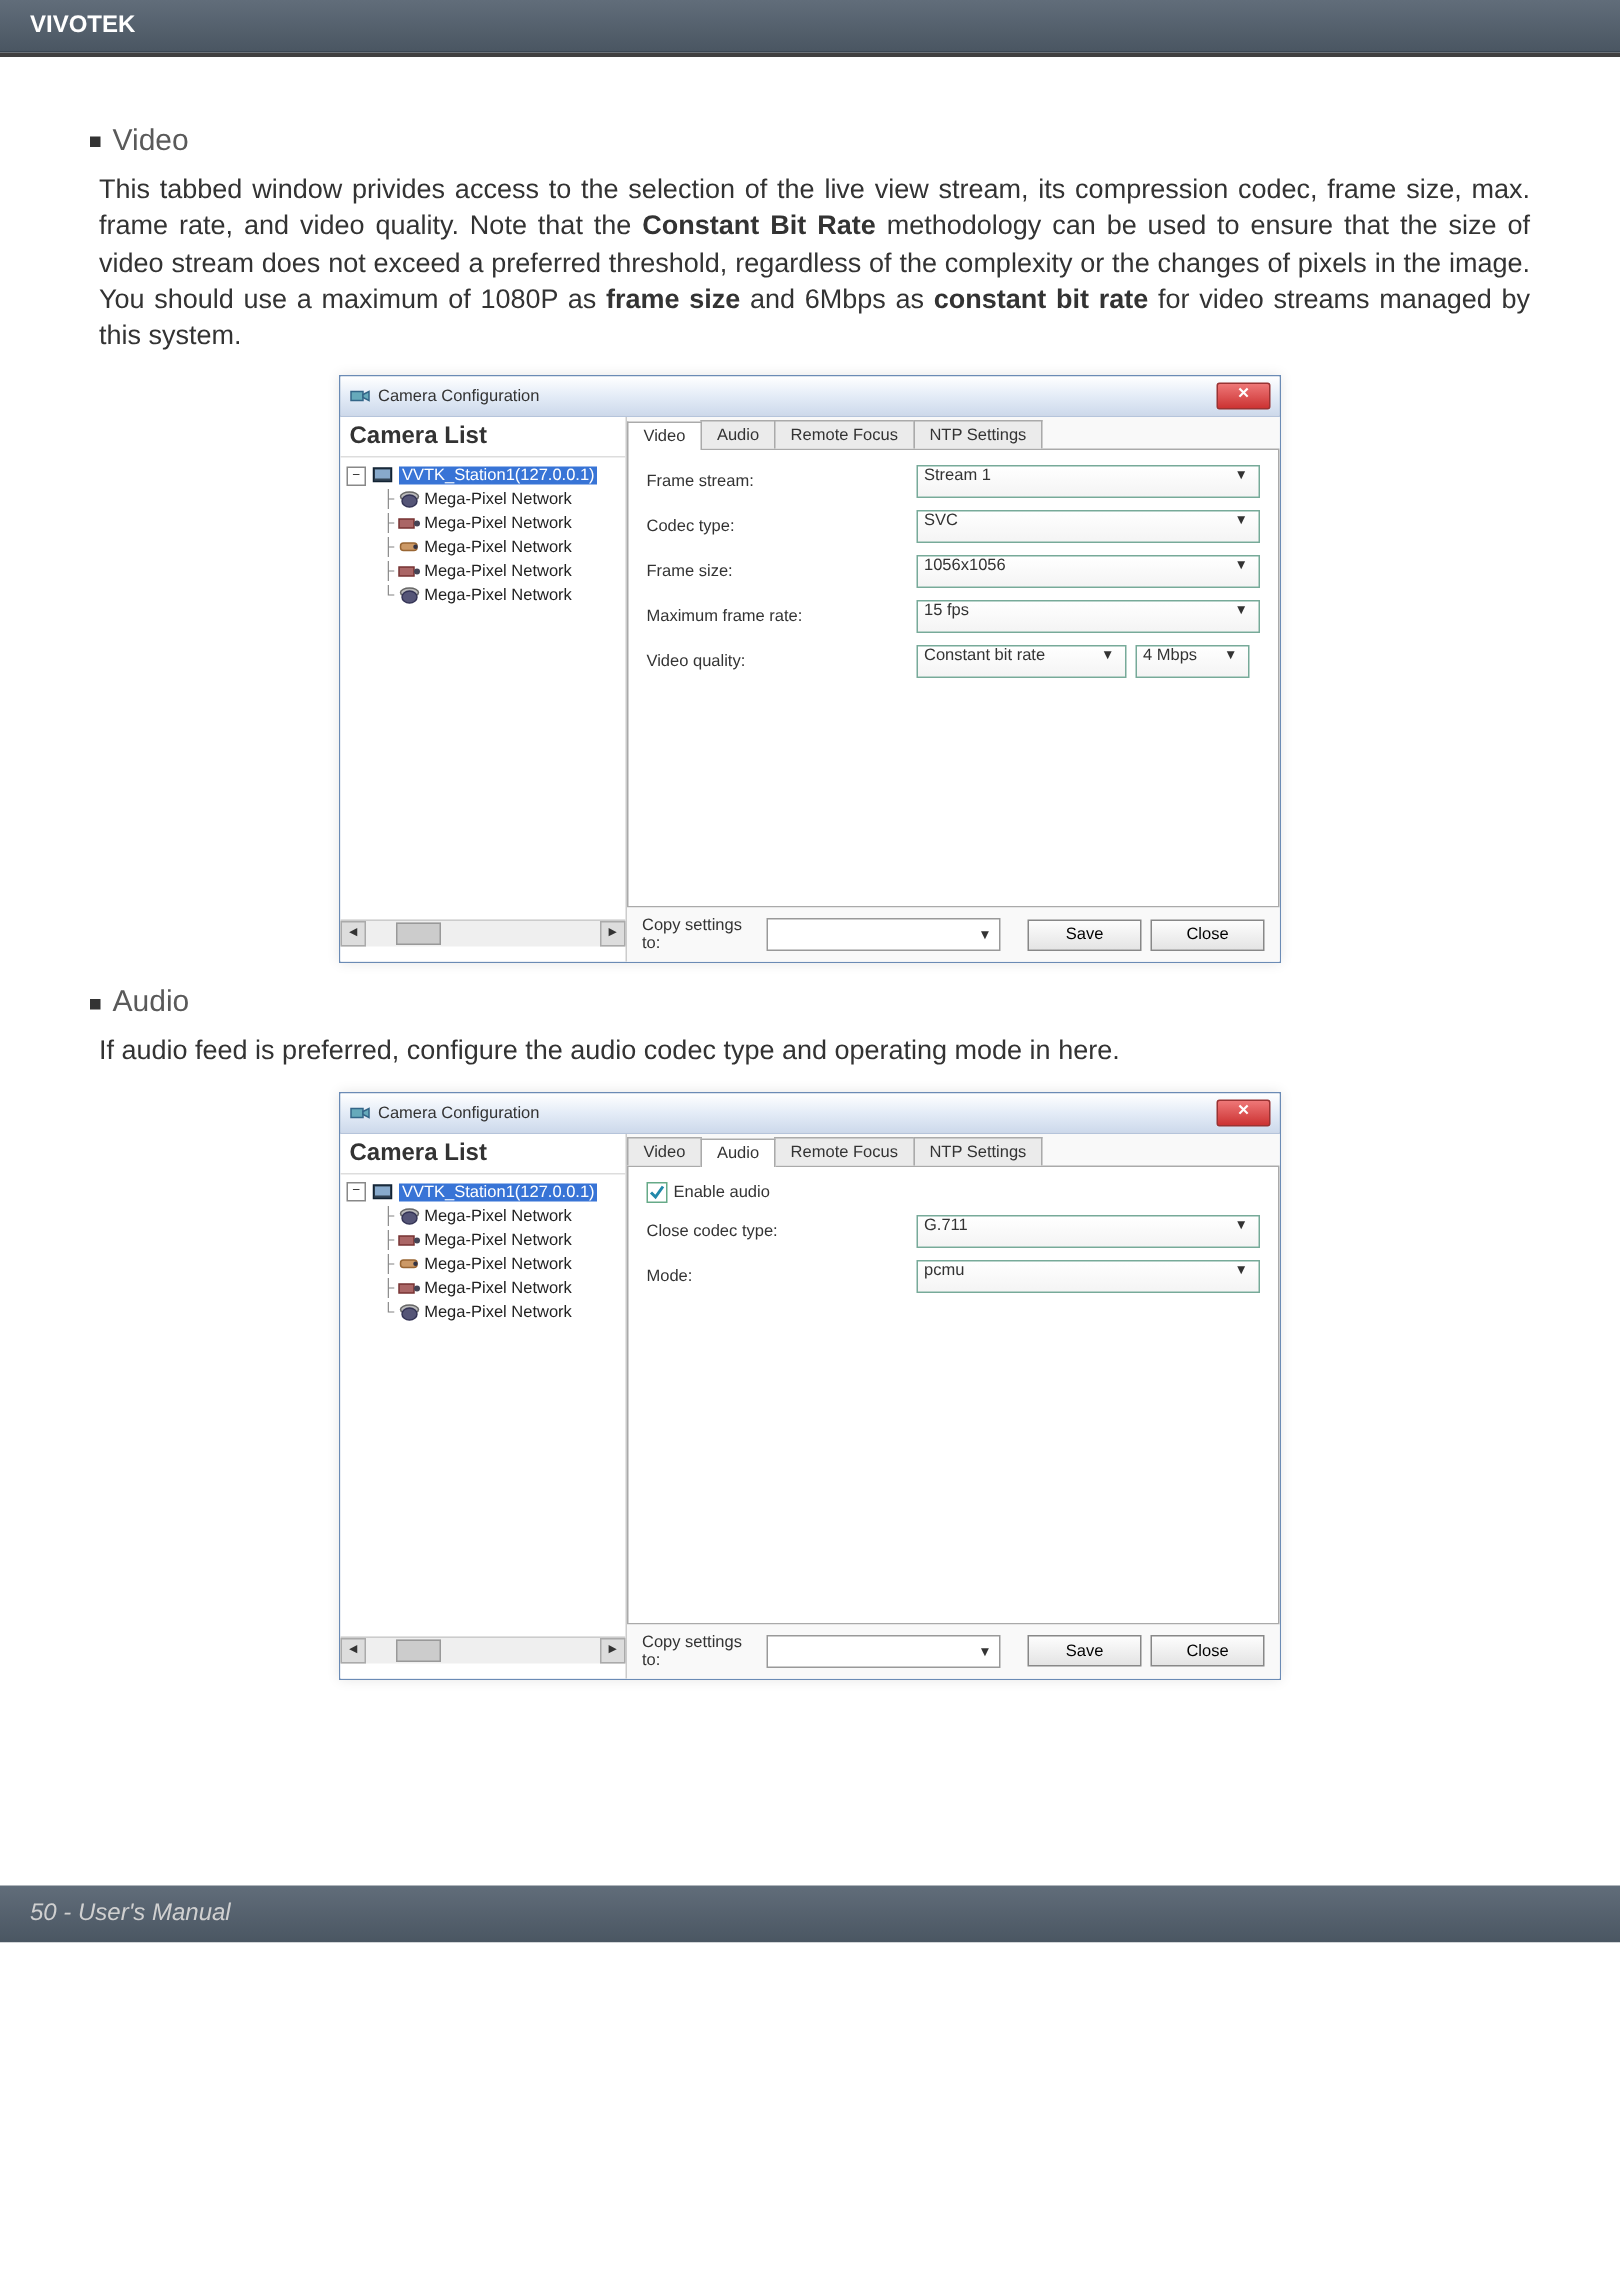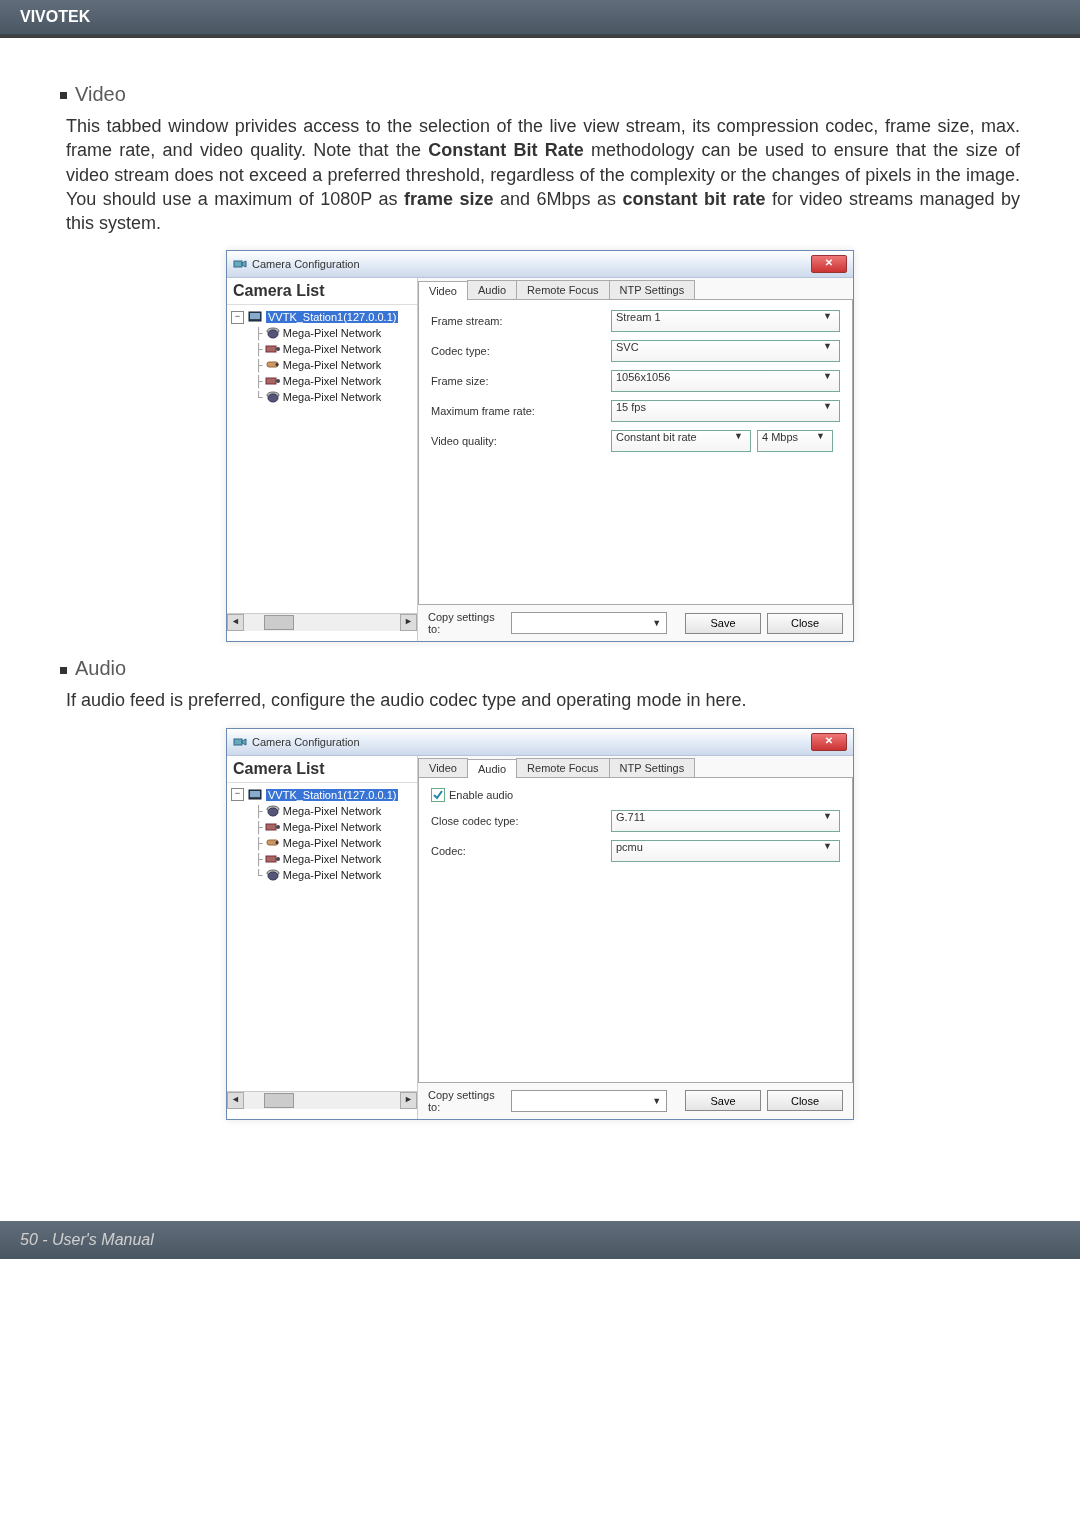--- a/index.html
+++ b/index.html
@@ -42,21 +42,21 @@
 .form-select{flex:1;height:20px;border:1px solid #7a9;background:linear-gradient(to bottom,#fff,#f4f4f4);font-size:11px;padding:0 4px;display:flex;justify-content:space-between;cursor:pointer}
 .form-select-arrow{width:15px;text-align:center;color:#333;font-size:9px}
 .quality-row .form-select{flex:0 0 130px;margin-right:6px}
 .quality-row .form-select2{flex:0 0 66px}
 .bottom-bar{display:flex;align-items:center;padding:6px 10px;background:#f9f9f9;border-top:0}
 .bottom-label{font-size:11px;margin-right:6px}
 .bottom-select{width:160px;height:20px;border:1px solid #999;background:#fff;font-size:11px;display:flex;align-items:center;justify-content:flex-end;padding:0 2px;cursor:pointer;margin-right:12px}
 .bottom-btn{width:80px;height:21px;border:1px solid #888;background:linear-gradient(to bottom,#fdfdfd,#e4e4e4);font-size:11px;cursor:pointer;margin-left:6px}
 .chk{width:12px;height:12px;border:1px solid #6a8;margin-right:4px;display:inline-flex;align-items:center;justify-content:center;background:#fff;cursor:pointer}
 .chk svg{width:10px;height:10px}
-.footer{background:linear-gradient(to bottom,#616d7a,#4a5662);color:#d0d0d0;padding:10px 20px;font-style:italic;font-size:16px;margin-top:56px}
+.footer{background:linear-gradient(to bottom,#616d7a,#4a5662);color:#d0d0d0;padding:10px 20px;font-style:italic;font-size:16px;margin-top:92px}
 .cam-svg{width:16px;height:12px}
 </style>
 </head>
 <body>
 
 <div class="page">
   <div class="header">
     <div class="header-inner">VIVOTEK</div>
   </div>
 
@@ -329,21 +329,21 @@
               <span>Enable audio</span>
             </div>
             <div class="form-row">
               <div class="form-label">Close codec type:</div>
               <div class="form-select">
                   <span>G.711</span>
                   <span class="form-select-arrow">▼</span>
                 </div>
             </div>
             <div class="form-row">
-              <div class="form-label">Codec:</div>
+              <div class="form-label">Mode:</div>
               <div class="form-select">
                   <span>pcmu</span>
                   <span class="form-select-arrow">▼</span>
                 </div>
             </div>
           </div>
           <div class="bottom-bar">
             <span class="bottom-label">Copy settings to:</span>
             <div class="bottom-select">
                 <span class="form-select-arrow">▼</span>

